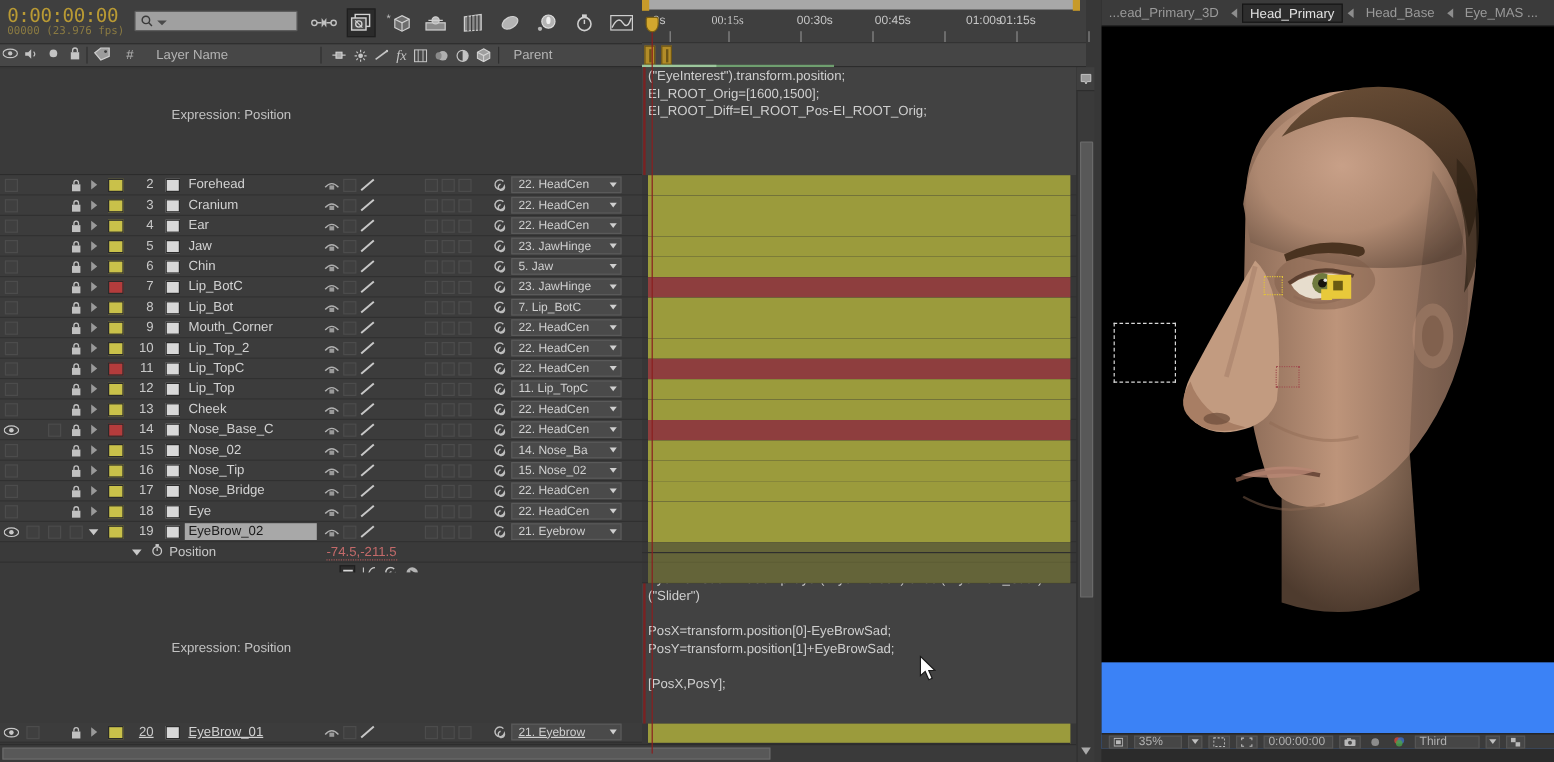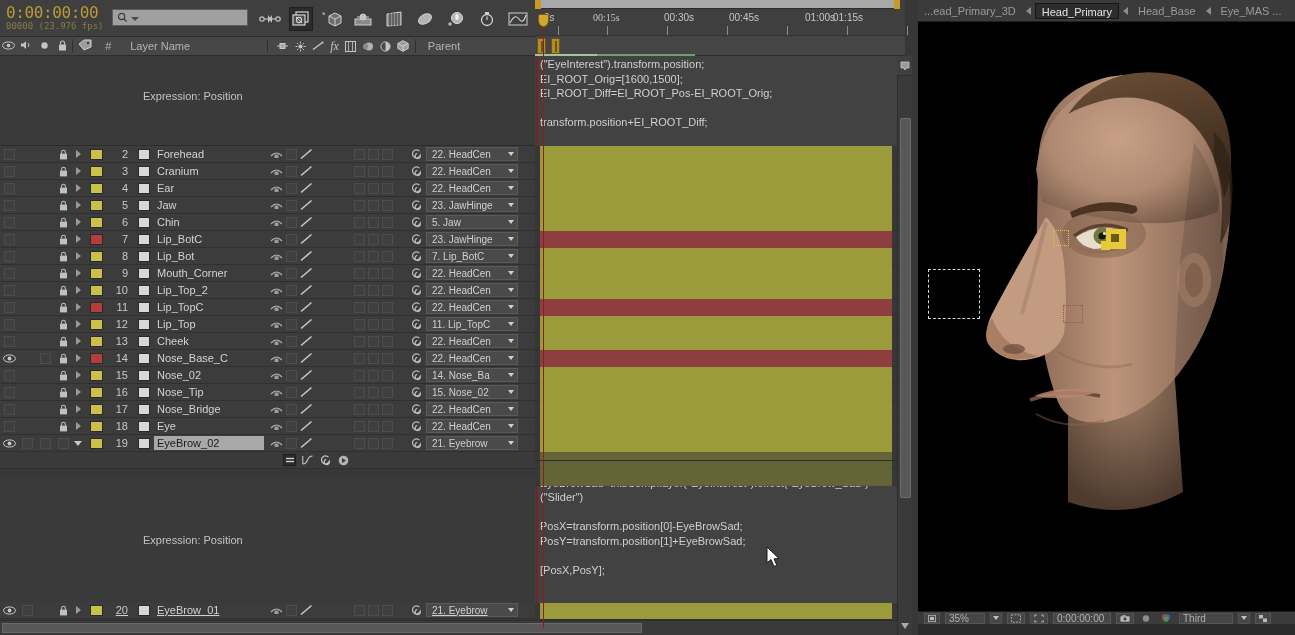--- a/index.html
+++ b/index.html
@@ -114,21 +114,21 @@
   .hscroll { position:absolute; left:0; top:620px; width:897px; height:15px; background:#3a3a3a; border-top:1px solid #2d2d2d; }
   .hscroll .thumb { position:absolute; left:2px; top:2px; width:640px; height:10px; background:#585858; border:1px solid #6a6a6a; }
 
   
   #viewer-panel { position:absolute; left:918px; top:0; width:377px; height:635px; background:#2b2b2b; }
   .vtabs { position:absolute; left:0; top:0; width:377px; height:22px; background:#3b3b3b; display:flex; align-items:center; border-bottom:1px solid #1f1f1f; }
   .vtab { font-size:11px; color:#9a9a9a; padding:0 6px; height:16px; line-height:16px; white-space:nowrap; }
   .vtab.active { color:#e2e2e2; background:#2d2d2d; border:1px solid #161616; }
   .vtab-arrow { width:0;height:0; border-top:4px solid transparent;border-bottom:4px solid transparent;border-right:5px solid #8d8d8d; margin:0 4px; }
   .vstage { position:absolute; left:0; top:22px; width:377px; height:530px; background:#000; overflow:hidden; }
-  .vbottom { position:absolute; left:0; top:552px; width:377px; height:72px; background:#000000; }
+  .vbottom { position:absolute; left:0; top:552px; width:377px; height:72px; background:#3b82f6; }
   .vstatus { position:absolute; left:0; bottom:0; width:377px; height:13px; background:#3b3b3b; border-top:1px solid #1f1f1f; display:flex; align-items:center; gap:5px; padding-left:6px; font-size:10px; color:#b0b0b0; overflow:hidden; }
   .vstatus .ctl { height:11px; background:#464646; border:1px solid #555; display:flex; align-items:center; padding:0 3px; }
 
   
   .head-wrap { position:absolute; left:0; top:0; width:377px; height:530px; }
   .marker-sq { position:absolute; border:1px dotted #e0c23a; }
   .marker-solid { position:absolute; background:#e8c93a; }
   .dash-box { position:absolute; border:1px dashed #d9d9d9; }
   .red-dot-box { position:absolute; border:1px dotted #a05050; }
 
@@ -1210,20 +1210,32 @@
             <svg width="11" height="11" viewBox="0 0 11 11">
               <path d="M8.5 2.2 A4 4 0 1 0 9.3 6.2 A2.6 2.6 0 1 1 6.2 4.4" fill="none" stroke="#bdbdbd" stroke-width="1.2"></path>
             </svg>
           </div>
           <div class="c-parent">
             <div class="pdrop">
               <span>21. Eyebrow</span>
               <span class="dtri"></span>
             </div>
           </div>
+        </div>
+        <div class="prow">
+          <div class="ptw">
+            <div style="width:0;height:0;border-left:4px solid transparent;border-right:4px solid transparent;border-top:5px solid #c8c8c8;"></div>
+          </div>
+          <div class="pstop"><svg width="10" height="11" viewBox="0 0 10 11">
+              <circle cx="5" cy="6.2" r="3.6" fill="none" stroke="#c8c8c8" stroke-width="1.1"></circle>
+              <line x1="5" y1="6.2" x2="5" y2="3.8" stroke="#c8c8c8" stroke-width="1"></line>
+              <rect x="3.6" y="0.4" width="2.8" height="1.6" fill="#c8c8c8"></rect>
+            </svg></div>
+          <div class="plabel">Position</div>
+          <div class="pval">-74.5,-211.5</div>
         </div>
         <div class="prow2">
           <div class="icons">
             <div class="ibtn sel">
               <svg width="10" height="8" viewBox="0 0 10 8">
                 <line x1="1" y1="2.5" x2="9" y2="2.5" stroke="#d8d8d8" stroke-width="1.3"></line>
                 <line x1="1" y1="5.5" x2="9" y2="5.5" stroke="#d8d8d8" stroke-width="1.3"></line>
               </svg>
             </div>
             <div class="ibtn">
@@ -1339,21 +1351,20 @@
     <div class="cti" style="left:538px;top:14px;"></div>
     <div class="cti-line" style="left:543px;top:27px;"></div>
 
     <div class="expr-bg" style="top:56px;width:362px;height:90px;"></div>
     <div class="expr-edge" style="top:56px;height:90px;"></div>
     <div class="expr-text" id="expr-top" style="top:57px;">
         <div style="min-height: 14.5px;">("EyeInterest").transform.position;</div>
         <div style="min-height: 14.5px;">EI_ROOT_Orig=[1600,1500];</div>
         <div style="min-height: 14.5px;">EI_ROOT_Diff=EI_ROOT_Pos-EI_ROOT_Orig;</div>
         <div style="min-height: 14.5px;"></div>
-        <div style="min-height: 14.5px;">transform.position+EI_ROOT_Diff;</div>
       </div>
 
     <div class="expr-bg" style="top:460px;width:362px;height:143px;"></div>
     <div class="expr-edge" style="top:460px;height:143px;"></div>
     <div class="expr-text" id="expr-bottom" style="top:461px;">
         <div style="min-height: 14.5px;"><span class="expr-caret"></span></div>
         <div style="min-height: 14.5px;">EyeBrowSad=thisComp.layer("EyeInterest").effect("EyeBrow_Sad")</div>
         <div style="min-height: 14.5px;">("Slider")</div>
         <div style="min-height: 14.5px;"></div>
         <div style="min-height: 14.5px;">PosX=transform.position[0]-EyeBrowSad;</div>

